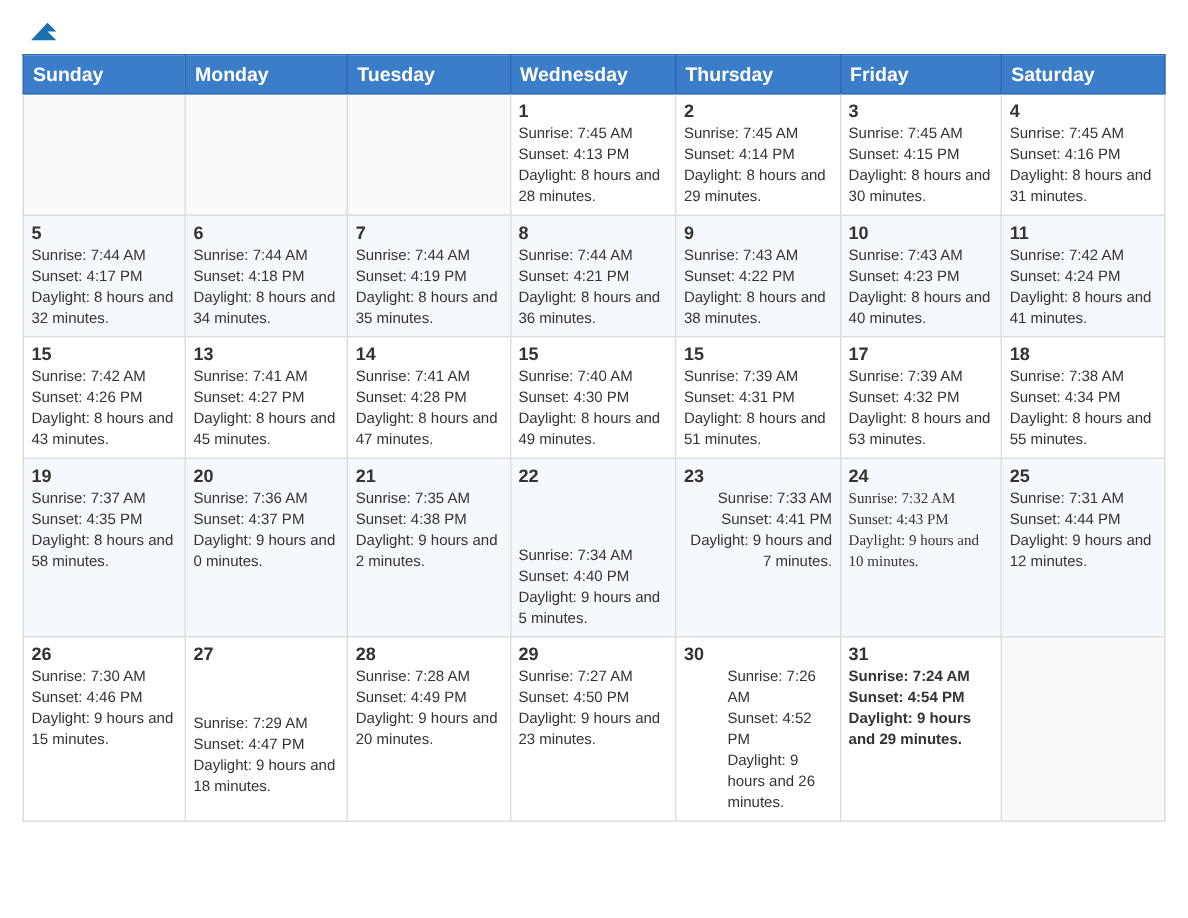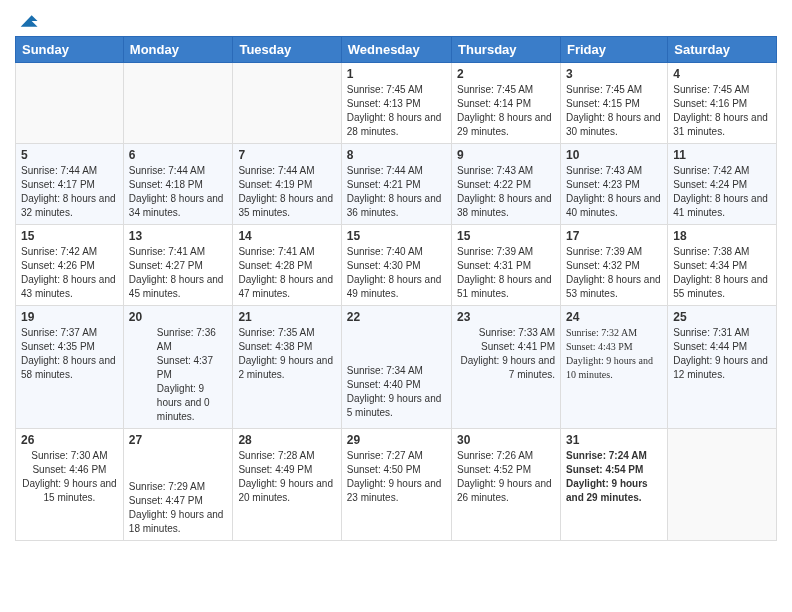--- a/index.html
+++ b/index.html
@@ -245,21 +245,21 @@
       </tr>
       <tr>
         <td>
           <span class="day-number">19</span>
           <div class="day-info" style="white-space: pre-line;">Sunrise: 7:37 AM
 Sunset: 4:35 PM
 Daylight: 8 hours and 58 minutes.</div>
         </td>
         <td>
           <span class="day-number">20</span>
-          <div class="day-info" style="white-space: pre-line; margin-left: 28px;">Sunrise: 7:36 AM
+          <div class="day-info" style="white-space: pre-line;">Sunrise: 7:36 AM
 Sunset: 4:37 PM
 Daylight: 9 hours and 0 minutes.</div>
         </td>
         <td>
           <span class="day-number">21</span>
           <div class="day-info" style="white-space: pre-line;">Sunrise: 7:35 AM
 Sunset: 4:38 PM
 Daylight: 9 hours and 2 minutes.</div>
         </td>
         <td>
@@ -283,21 +283,21 @@
         <td>
           <span class="day-number">25</span>
           <div class="day-info" style="white-space: pre-line;">Sunrise: 7:31 AM
 Sunset: 4:44 PM
 Daylight: 9 hours and 12 minutes.</div>
         </td>
       </tr>
       <tr>
         <td>
           <span class="day-number">26</span>
-          <div class="day-info" style="white-space: pre-line; text-align: center;">Sunrise: 7:30 AM
+          <div class="day-info" style="white-space: pre-line;">Sunrise: 7:30 AM
 Sunset: 4:46 PM
 Daylight: 9 hours and 15 minutes.</div>
         </td>
         <td>
           <span class="day-number">27</span>
           <div class="day-info" style="white-space: pre-line; margin-top: 33px;">Sunrise: 7:29 AM
 Sunset: 4:47 PM
 Daylight: 9 hours and 18 minutes.</div>
         </td>
         <td>
@@ -307,21 +307,21 @@
 Daylight: 9 hours and 20 minutes.</div>
         </td>
         <td>
           <span class="day-number">29</span>
           <div class="day-info" style="white-space: pre-line;">Sunrise: 7:27 AM
 Sunset: 4:50 PM
 Daylight: 9 hours and 23 minutes.</div>
         </td>
         <td>
           <span class="day-number">30</span>
-          <div class="day-info" style="white-space: pre-line;">Sunrise: 7:26 AM
+          <div class="day-info" style="white-space: pre-line; margin-left: 29px;">Sunrise: 7:26 AM
 Sunset: 4:52 PM
 Daylight: 9 hours and 26 minutes.</div>
         </td>
         <td>
           <span class="day-number">31</span>
           <div class="day-info" style="white-space: pre-line; font-weight: bold;">Sunrise: 7:24 AM
 Sunset: 4:54 PM
 Daylight: 9 hours and 29 minutes.</div>
         </td>
         <td class="empty-cell"></td>

